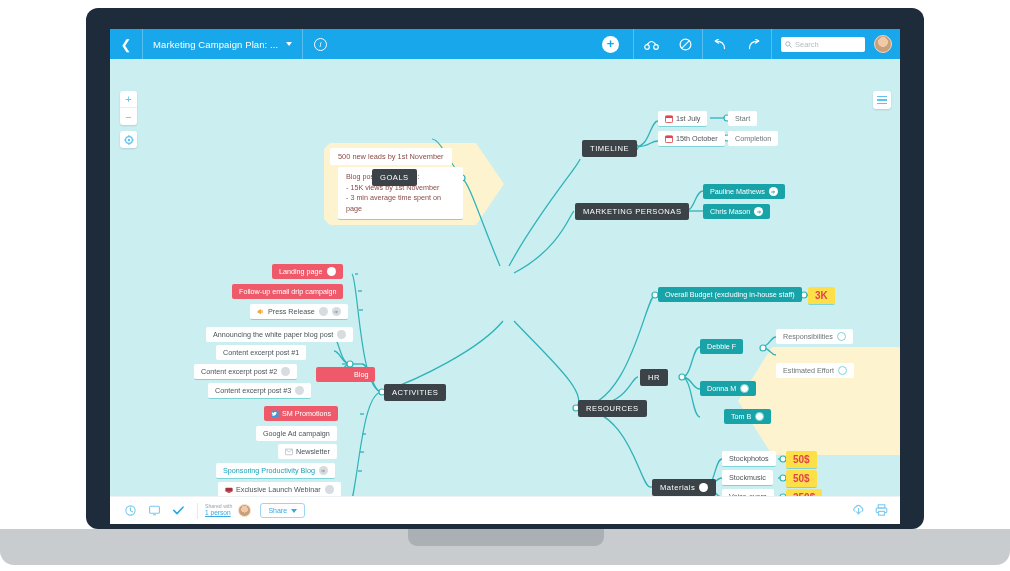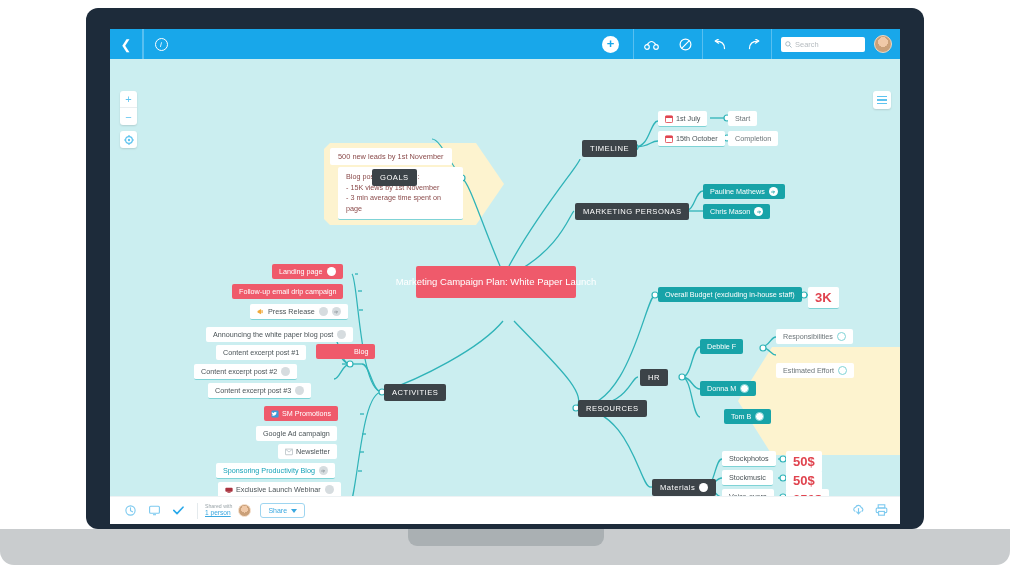--- a/index.html
+++ b/index.html
@@ -108,22 +108,22 @@
     background: #ef5a6b; color: #fff; border-radius: 2px;
     padding: 3px 7px; font-size: 7.2px;
   }
   .n-white {
     background: #fff; color: #4a5357; border-radius: 2px;
     padding: 3px 7px; font-size: 7.2px;
     border-bottom: 1.4px solid #7fd3d6;
   }
   .n-white.nb { border-bottom: none; }
   .n-plain { background: #fff; color: #6b7478; border-radius: 2px; padding: 3px 7px; font-size: 7.2px; }
-  .n-money { background: #ffffff; color: #e0444f; border-radius: 2px; padding: 3px 7px;
-             font-size: 13px; font-weight: 600; border-bottom: 1.4px solid #7fd3d6; }
+  .n-money { background: #fde047; color: #e0444f; border-radius: 2px; padding: 3px 7px;
+             font-size: 10px; font-weight: 600; border-bottom: 1.4px solid #7fd3d6; }
   .n-link { background: #fff; color: #17a2b8; border-radius: 2px; padding: 3px 7px;
             font-size: 7.2px; border-bottom: 1.4px solid #7fd3d6; }
   .n-note {
     background: #fff; color: #8a4a4a; border-radius: 2px;
     padding: 5px 8px; font-size: 7.2px; line-height: 10.5px; white-space: pre-line;
     align-items: flex-start; border-bottom: 1.4px solid #7fd3d6;
   }
   .n-goal-title {
     background: #fff; color: #8a4a4a; border-radius: 2px; padding: 4px 8px; font-size: 7.4px;
   }
@@ -176,20 +176,24 @@
 <div id="laptop">
   <div class="bezel"></div>
   <div class="base"></div>
   <div class="notch"></div>
 
   <div id="app">
 
     <div id="toolbar">
       <div class="tb-back">❮</div>
       <div class="tb-sep"></div>
+      <div class="tb-title">
+        <span class="t">Marketing Campaign Plan: ...</span>
+        <span class="caret"></span>
+      </div>
       <div class="tb-sep"></div>
       <div class="tb-info">
         <div class="circ-i">i</div>
       </div>
       <div class="tb-spacer"></div>
 
       <div class="tb-plus">+</div>
       <div class="tb-sep"></div>
 
       <div class="tb-icon">
@@ -342,22 +346,20 @@
           <line x1="0" y1="5" x2="1.6" y2="5" stroke="#5ec3ef" stroke-width="1.2"></line>
           <line x1="8.4" y1="5" x2="10" y2="5" stroke="#5ec3ef" stroke-width="1.2"></line>
         </svg>
       </div>
       <div class="burger">
         <i></i>
           <i></i>
           <i></i>
       </div>
 
-      <div class="node n-central" style="left:306px;top:207px;width:160px;">Marketing Campaign Plan:
-White Paper Launch</div>
 
       <div class="node n-goal-title" style="left:220px;top:89px;">500 new leads by 1st November</div>
       <div class="node n-note" style="left:228px;top:108px;width:125px;">Blog posts (combined):
 - 15K views by 1st November
 - 3 min average time spent on
 page</div>
       <div class="node n-dark" style="left:262px;top:110px;">GOALS</div>
 
       <div class="node n-dark" style="left:472px;top:81px;">TIMELINE</div>
 
@@ -414,21 +416,21 @@
         </svg>
         <span>Press Release</span>
         <span class="badge gh"></span>
         <span class="badge gh">
           <svg width="6" height="6" viewBox="0 0 8 8">
               <path d="M1.5 4 H6 M4.2 2.2 L6 4 L4.2 5.8" fill="none" stroke="#8e979c" stroke-width="1.1"></path>
             </svg>
         </span>
       </div>
 
-      <div class="node n-pink" style="left:206px;top:285px;padding-left:38px;">Blog</div>
+      <div class="node n-pink" style="left:206px;top:308px;padding-left:38px;">Blog</div>
 
       <div class="node n-white nb" style="left:48px;top:268px;margin-left:48px;">
         <span>Announcing the white paper blog post</span>
         <span class="badge gh"></span>
       </div>
       <div class="node n-white nb" style="left:106px;top:286px;">Content excerpt post #1</div>
       <div class="node n-white" style="left:84px;top:305px;">
         <span>Content excerpt post #2</span>
         <span class="badge gh"></span>
       </div>

